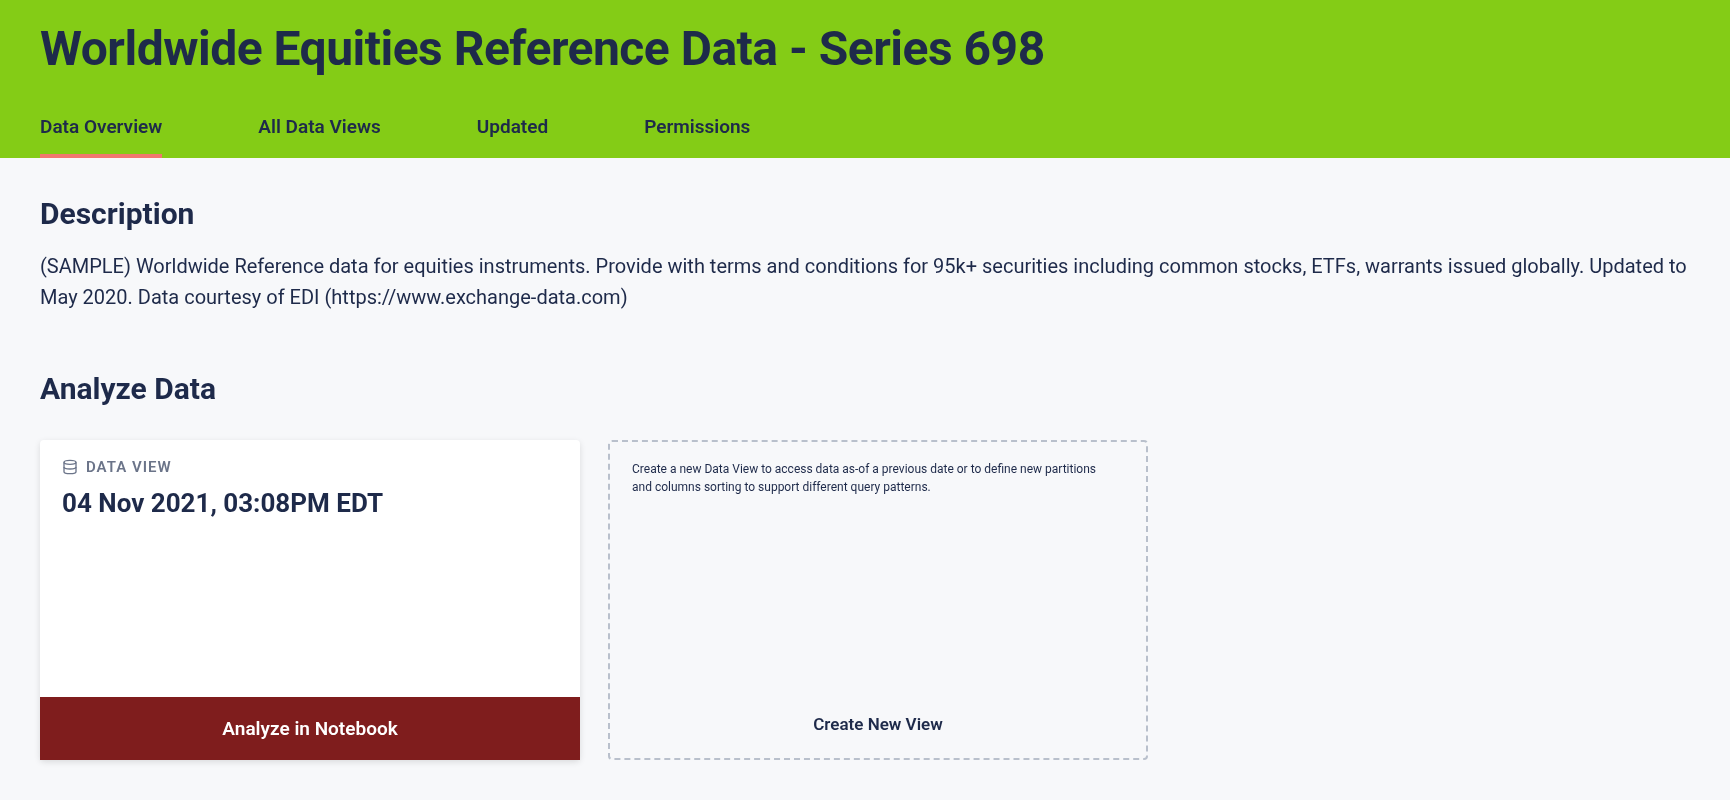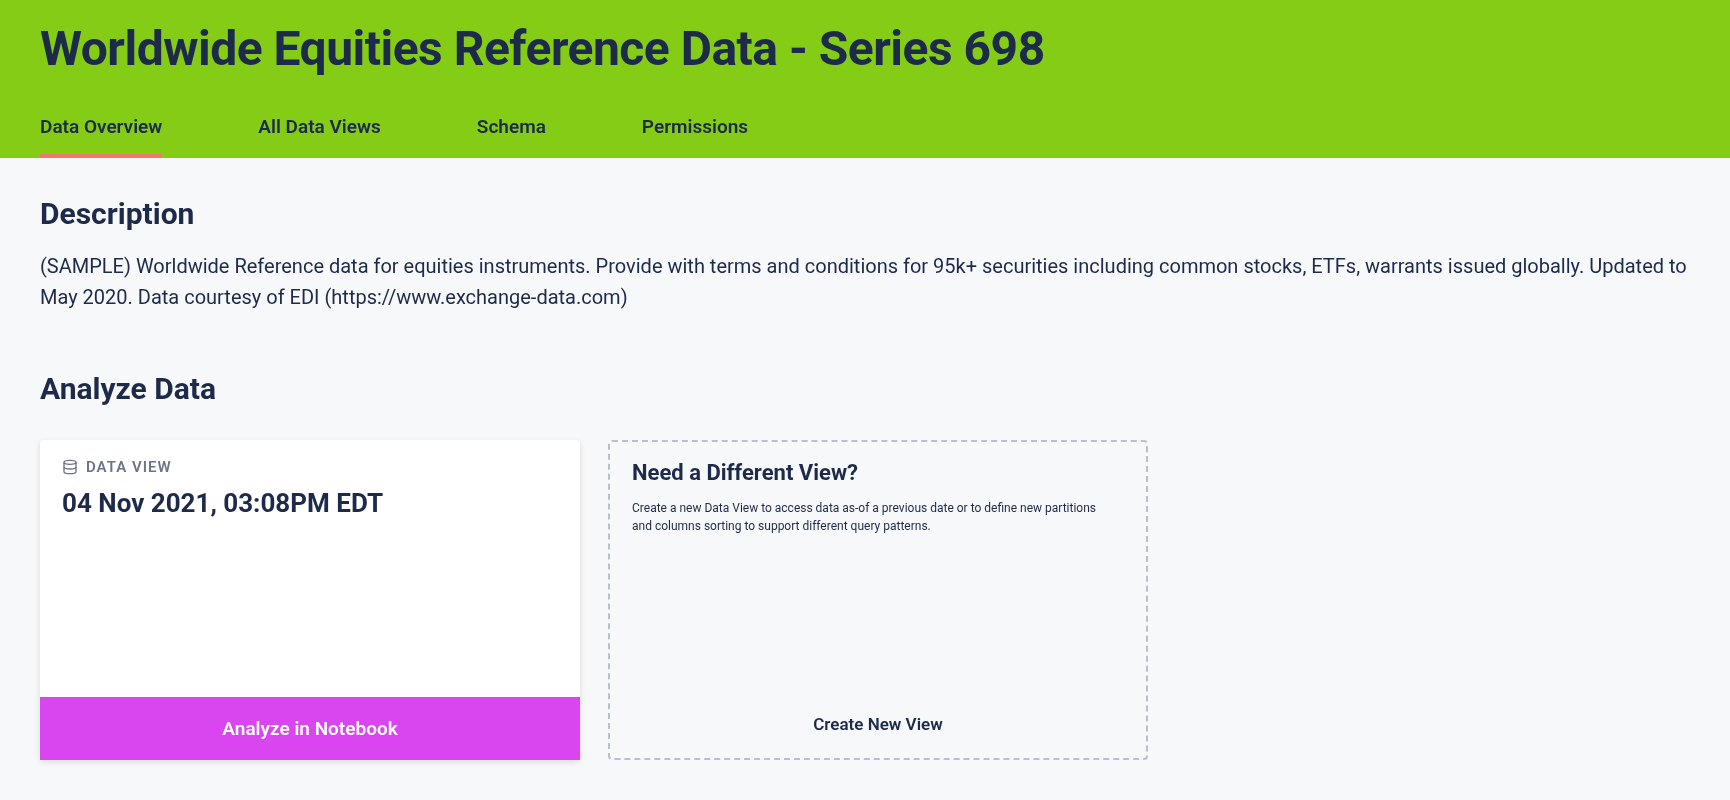--- a/index.html
+++ b/index.html
@@ -91,21 +91,21 @@
     letter-spacing: 1px;
     color: #6b7489;
   }
   .dv-icon { width: 16px; height: 16px; flex-shrink: 0; }
   .data-view-date {
     font-size: 26px;
     font-weight: 700;
     color: #1e2a4a;
   }
   .card-view-footer {
-    background: #d946ef;
+    background: #7f1d1d;
     color: #ffffff;
     text-align: center;
     padding: 20px 0;
     font-size: 19px;
     font-weight: 600;
     cursor: pointer;
   }
   .card-new {
     border: 2px dashed #b9c0cc;
     background: transparent;
@@ -136,21 +136,21 @@
   }
 </style>
 </head>
 <body>
 
 <div class="header-region">
   <h1 class="page-title">Worldwide Equities Reference Data - Series 698</h1>
   <div class="tabs">
     <div class="tab active">Data Overview</div>
     <div class="tab">All Data Views</div>
-    <div class="tab">Schema</div>
+    <div class="tab">Updated</div>
     <div class="tab">Permissions</div>
   </div>
 </div>
 
 <div class="content-region">
 
   <h2 class="section-heading">Description</h2>
   <p class="description-text">(SAMPLE) Worldwide Reference data for equities instruments. Provide with terms and conditions for 95k+ securities including common stocks, ETFs, warrants issued globally. Updated to May 2020. Data courtesy of EDI (https://www.exchange-data.com)</p>
 
   <h2 class="analyze-heading">Analyze Data</h2>
@@ -167,20 +167,19 @@
           </svg>
           <span class="data-view-label">DATA VIEW</span>
         </div>
         <div class="data-view-date">04 Nov 2021, 03:08PM EDT</div>
       </div>
       <div class="card-view-footer">Analyze in Notebook</div>
     </div>
 
     <div class="card card-new">
       <div class="card-new-body">
-        <div class="card-new-title">Need a Different View?</div>
         <div class="card-new-text">Create a new Data View to access data as-of a previous date or to define new partitions and columns sorting to support different query patterns.</div>
       </div>
       <div class="card-new-footer">Create New View</div>
     </div>
 
   </div>
 </div>
 
 </body></html>

